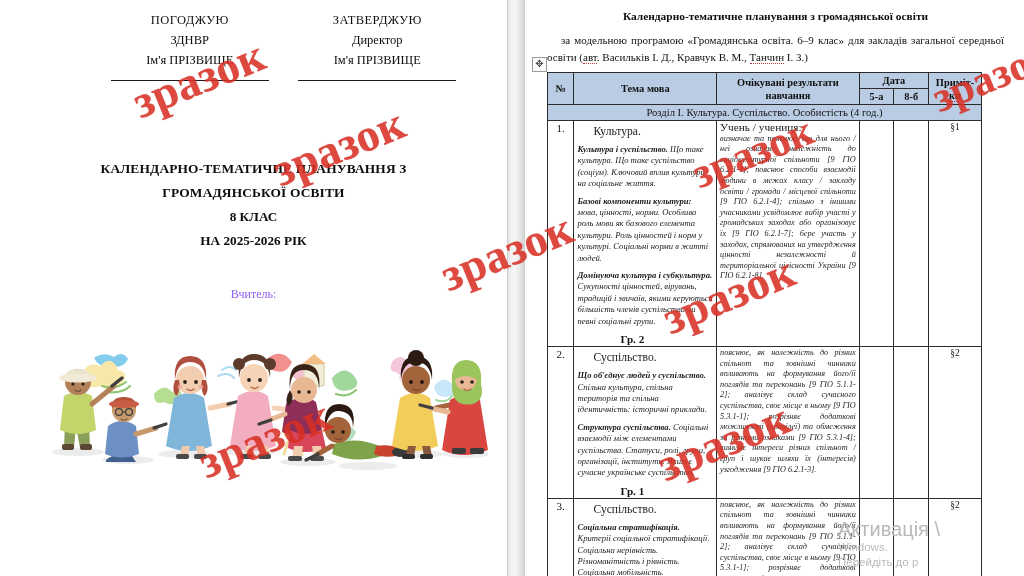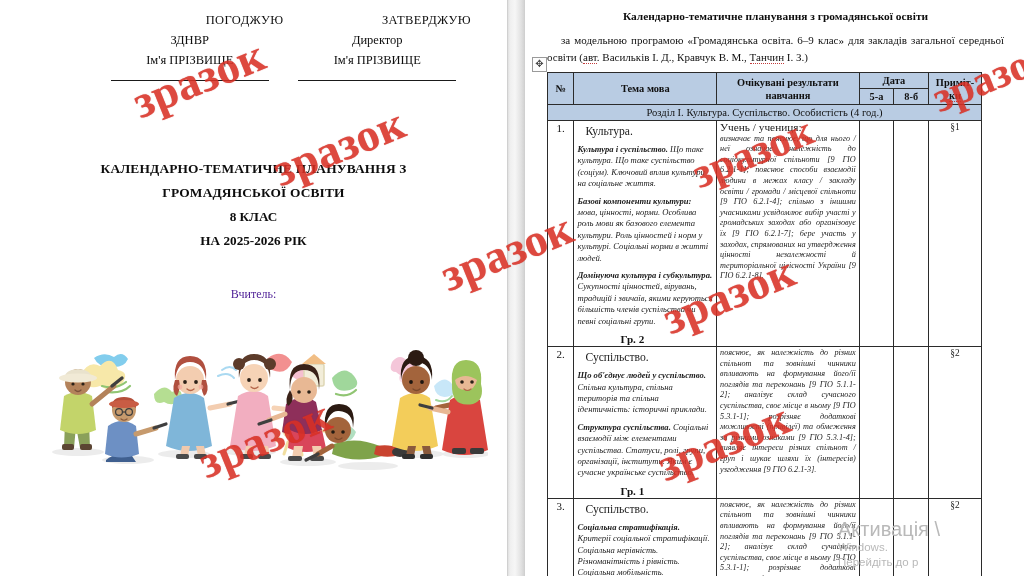--- a/index.html
+++ b/index.html
@@ -43,21 +43,21 @@
     justify-content: space-between;
     padding: 10px 36px 0 96px;
   }
   .approval-col {
     width: 196px;
     text-align: center;
     font-size: 12.5px;
     line-height: 20px;
     color: #0f0f0f;
   }
-  .approval-col .caps { letter-spacing: .4px; text-align: right; }
+  .approval-col .caps { letter-spacing: .4px; }
   .sig-line {
     margin: 10px auto 0;
     width: 158px;
     border-bottom: 1.3px solid #1a1a1a;
   }
 
   .doc-title-block {
     margin-top: 76px;
     text-align: center;
     padding: 0 44px;
@@ -72,21 +72,21 @@
   .doc-title-sub {
     font-size: 13.2px;
     font-weight: bold;
     line-height: 24px;
     color: #0d0d0d;
   }
   .teacher-line {
     margin-top: 34px;
     text-align: center;
     font-size: 12px;
-    color: #4c1d95;
+    color: #8b5cf6;
   }
 
   
   .illustration {
     position: absolute;
     left: 36px;
     bottom: 92px;
     width: 452px;
     height: 150px;
   }
@@ -172,21 +172,21 @@
     text-align: center;
     font-size: 11px;
     color: #141414;
     padding-top: 3px;
   }
   td.theme { font-size: 10.6px; color: #131313; }
   td.theme .t-head {
     font-size: 11.6px;
     line-height: 15px;
     color: #1b1b1b;
-    margin: 2px 8px 5px;
+    margin: 2px 16px 5px;
   }
   td.theme p.it {
     margin: 0 0 6px;
     font-style: italic;
     font-size: 8.6px;
     line-height: 11.4px;
     color: #202020;
   }
   td.theme p.it b { font-style: italic; font-weight: bold; }
   td.theme .grp {

